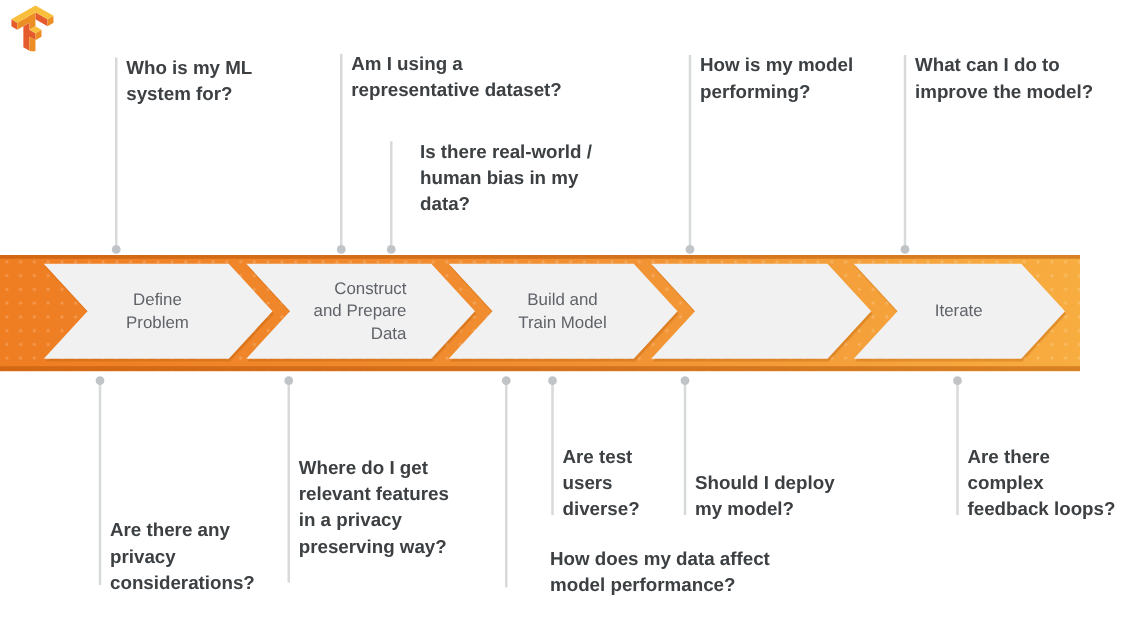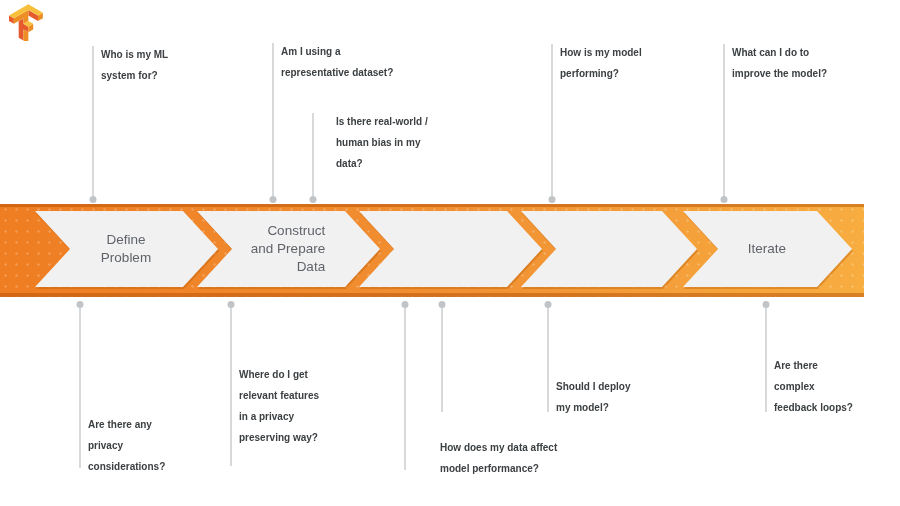--- a/index.html
+++ b/index.html
@@ -30,21 +30,21 @@
   }
   
   .note{position:absolute;}
   .leader{position:absolute;left:0;top:2px;width:2px;background:#d7d9da;}
   .dot{position:absolute;left:50%;width:7px;height:7px;border-radius:50%;background:#c1c4c7;}
   .note-top .dot{bottom:-7px;transform:translateX(-50%);}
   .note-bottom .leader{top:4px;}
   .note-bottom .dot{top:-5px;transform:translateX(-50%);}
   .note-text{
     margin-left:9px;
-    color:#3c4043;font-size:10px;font-weight:700;line-height:21px;
+    color:#3c4043;font-size:15px;font-weight:700;line-height:21px;
     white-space:pre-line;
   }
 </style>
 </head>
 <body>
 
 <div class="stage">
 
   <div class="logo">
     <svg viewBox="0 0 256 274" xmlns="http://www.w3.org/2000/svg">
@@ -97,20 +97,22 @@
       <polygon points="197,7 345,7 380,45 345,83 197,83 232,45" fill="#f1f1f2"></polygon>
       <polygon points="359,7 507,7 542,45 507,83 359,83 394,45" fill="#f1f1f2"></polygon>
       <polygon points="521,7 662,7 697,45 662,83 521,83 556,45" fill="#f1f1f2"></polygon>
       <polygon points="683,7 817,7 852,45 817,83 683,83 718,45" fill="#f1f1f2"></polygon>
     </svg>
     <div class="step-label" style="left:126px;">Define
 Problem</div>
     <div class="step-label" style="left:288px;text-align:right;">Construct
 and Prepare
 Data</div>
+    <div class="step-label" style="left:450px;">Build and
+Train Model</div>
     <div class="step-label" style="left:767px;">Iterate</div>
   </div>
 
   <div class="note note-bottom" style="left:79px;top:302px;">
     <div class="leader" style="height:162px;">
         <span class="dot"></span>
       </div>
     <div class="note-text" style="margin-top:112px;">Are there any
 privacy
 considerations?</div>
@@ -128,20 +130,23 @@
     <div class="leader" style="height:164px;">
         <span class="dot"></span>
       </div>
     <div class="note-text" style="margin-top:135px;margin-left:36px;">How does my data affect
 model performance?</div>
   </div>
   <div class="note note-bottom" style="left:441px;top:302px;">
     <div class="leader" style="height:106px;">
         <span class="dot"></span>
       </div>
+    <div class="note-text" style="margin-top:53px;">Are test
+users
+diverse?</div>
   </div>
   <div class="note note-bottom" style="left:547px;top:302px;">
     <div class="leader" style="height:106px;">
         <span class="dot"></span>
       </div>
     <div class="note-text" style="margin-top:74px;">Should I deploy
 my model?</div>
   </div>
   <div class="note note-bottom" style="left:721px;top:302px;margin-left:44px;">
     <div class="leader" style="height:106px;">

